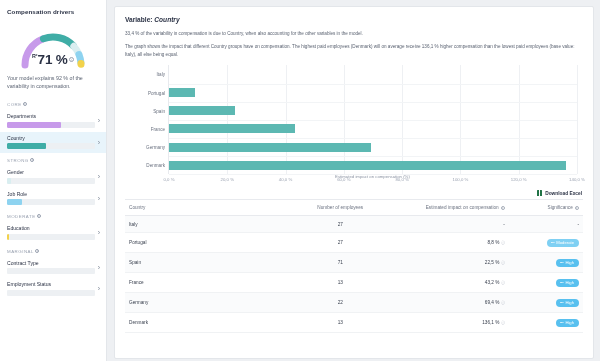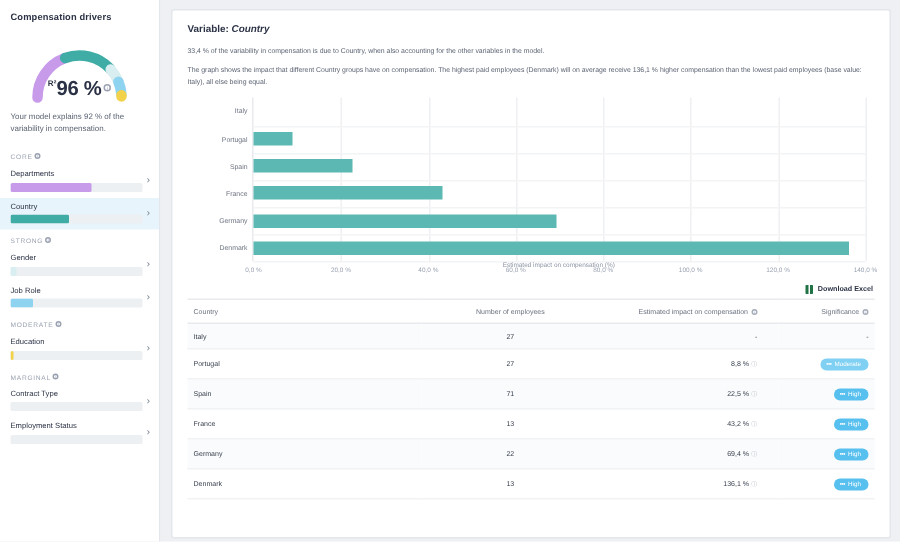--- a/index.html
+++ b/index.html
@@ -147,21 +147,21 @@
         <svg width="78" height="46" viewBox="0 0 78 46">
           <g id="gauge-arcs">
               <path d="M 11 42 A 28 28 0 0 1 28.737965651719676 15.948308096503311" stroke="#c79aea" stroke-width="7" fill="none" stroke-linecap="round"></path>
               <path d="M 29.42343598688126 15.68860661799457 A 28 28 0 0 1 59.310482388344056 22.72607188057489" stroke="#3fada6" stroke-width="7" fill="none" stroke-linecap="round"></path>
               <path d="M 59.80805511336704 23.264343021951973 A 28 28 0 0 1 64.67768208278346 30.835026070093093" stroke="#d9eef0" stroke-width="7" fill="none" stroke-linecap="round"></path>
               <path d="M 64.96114792787004 31.511015384354454 A 28 28 0 0 1 66.91368534452758 39.80314531962032" stroke="#8ed3f0" stroke-width="7" fill="none" stroke-linecap="round"></path>
               <path d="M 66.96162697312806 40.534593225197554 A 28 28 0 0 1 66.99040509931561 41.26704544737954" stroke="#f2d24b" stroke-width="7" fill="none" stroke-linecap="round"></path>
             </g>
         </svg>
         <div class="gauge-label">
-          <span class="gauge-r2">R²</span><span class="gauge-val">96 %</span><span class="info-dot">i</span>
+          <span class="gauge-r2">R²</span><span class="gauge-val">71 %</span><span class="info-dot">i</span>
         </div>
       </div>
     </div>
 
     <div class="sb-sub">Your model explains 92 % of the variability in compensation.</div>
 
     <div id="driver-groups">
         <div class="grp-head"><span>CORE</span><span class="info-dot">i</span></div>
         <div class="drv">
           <div class="drv-body">

